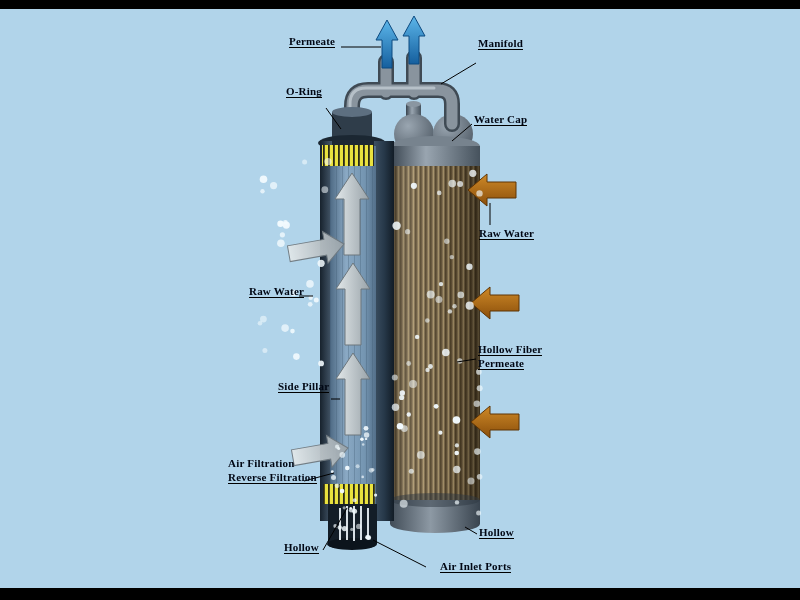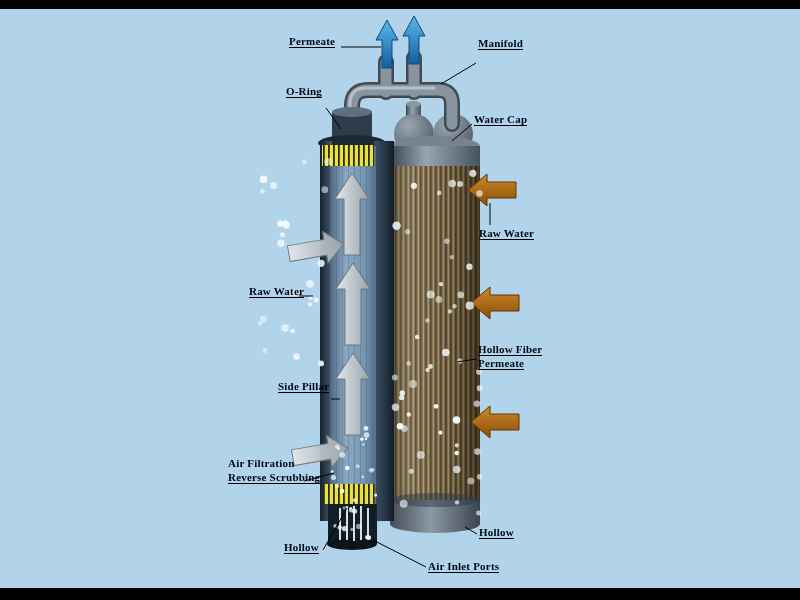--- a/index.html
+++ b/index.html
@@ -278,18 +278,18 @@
   <div class="label" style="left:474px;top:112px"><span class="u">Water Cap</span></div>
   <div class="label" style="left:479px;top:226px"><span class="u">Raw Water</span></div>
   <div class="label" style="left:478px;top:342px">
     <span class="u">Hollow Fiber</span><br>
     <span class="u">Permeate</span>
   </div>
   <div class="label" style="left:249px;top:284px"><span class="u">Raw Water</span></div>
   <div class="label" style="left:278px;top:379px"><span class="u">Side Pillar</span></div>
   <div class="label" style="left:228px;top:456px">
     <span>Air Filtration</span><br>
-    <span class="u">Reverse Scrubbing</span>
+    <span class="u">Reverse Filtration</span>
   </div>
   <div class="label" style="left:284px;top:540px"><span class="u">Hollow</span></div>
-  <div class="label" style="left:428px;top:559px"><span class="u">Air Inlet Ports</span></div>
+  <div class="label" style="left:440px;top:559px"><span class="u">Air Inlet Ports</span></div>
   <div class="label" style="left:479px;top:525px"><span class="u">Hollow</span></div>
 </div>
 
 </body></html>

